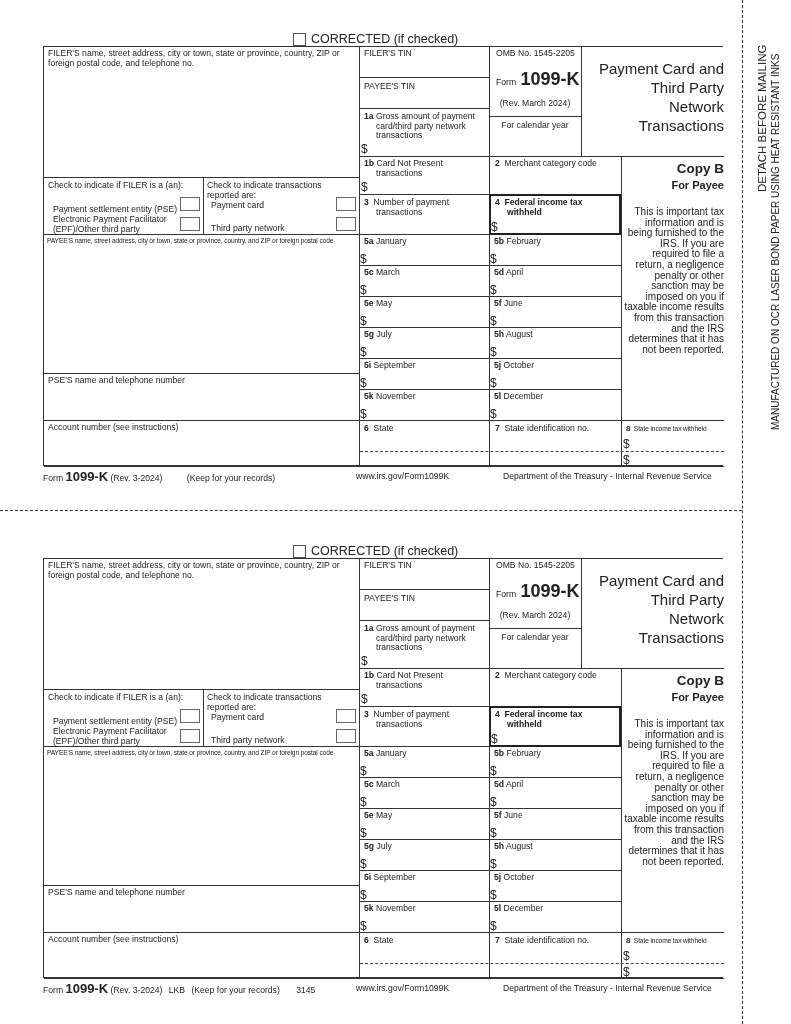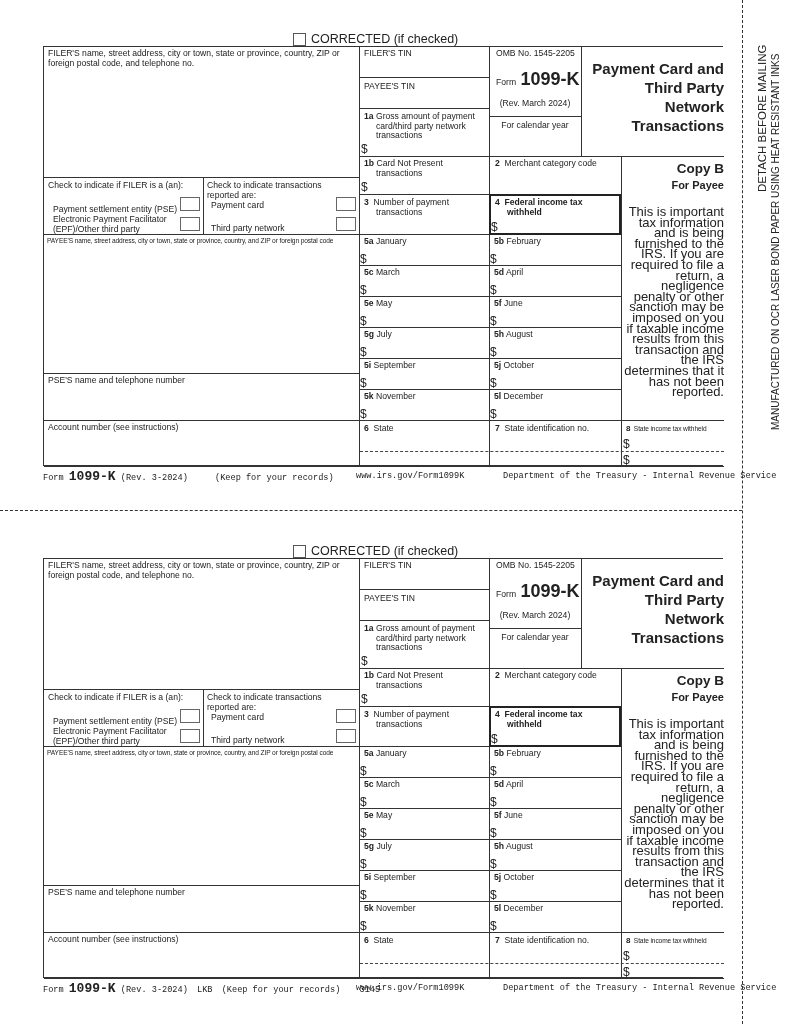--- a/index.html
+++ b/index.html
@@ -11,24 +11,24 @@
   .cbox { display: inline-block; width: 13px; height: 13px; border: 1px solid #555; background: #fff; }
   .form { position: absolute; left: 43px; top: 13px; width: 680px; height: 420px; border: 1.5px solid #333; border-right: none; }
   .lbl { font-size: 8.6px; line-height: 9.5px; color: #222; }
   .lbl b { font-weight: bold; }
   .tiny { font-size: 6.6px; line-height: 8px; color: #222; letter-spacing: -0.1px; }
   .dollar { position: absolute; left: 1px; bottom: 0px; font-size: 12px; line-height: 12px; color: #222; }
   .hl { position: absolute; height: 0; border-top: 1px solid #333; }
   .vl { position: absolute; width: 0; border-left: 1px solid #333; }
   .dash { position: absolute; height: 0; border-top: 1px dashed #444; }
   .chk { position: absolute; width: 20px; height: 14px; border: 1px solid #666; background: #fff; }
-  .title-big { position: absolute; text-align: right; font-weight: bold; font-size: 15px; line-height: 19px; color: #222; }
+  .title-big { position: absolute; text-align: right; font-weight: normal; font-size: 15px; line-height: 19px; color: #222; }
   .copyb { position: absolute; text-align: right; font-weight: bold; color: #222; }
-  .notice { position: absolute; text-align: right; font-size: 13px; line-height: 10.6px; color: #222; }
-  .footer { position: absolute; font-size: 8.6px; color: #222; white-space: nowrap; font-family: Liberation Mono, monospace; }
+  .notice { position: absolute; text-align: right; font-size: 10px; line-height: 10.6px; color: #222; }
+  .footer { position: absolute; font-size: 8.6px; color: #222; white-space: nowrap; }
   .footer .fbig { font-size: 13px; font-weight: bold; }
   .side-text { position: absolute; transform: rotate(-90deg); transform-origin: left top; white-space: nowrap; color: #222; }
   .vtear { position: absolute; left: 742px; top: 0; width: 0; height: 1024px; border-left: 1.5px dashed #333; }
   .htear { position: absolute; left: 0; top: 510px; width: 742px; height: 0; border-top: 1.5px dashed #333; }
 </style>
 </head>
 <body>
 
 <div class="vtear"></div>
 <div class="htear"></div>

